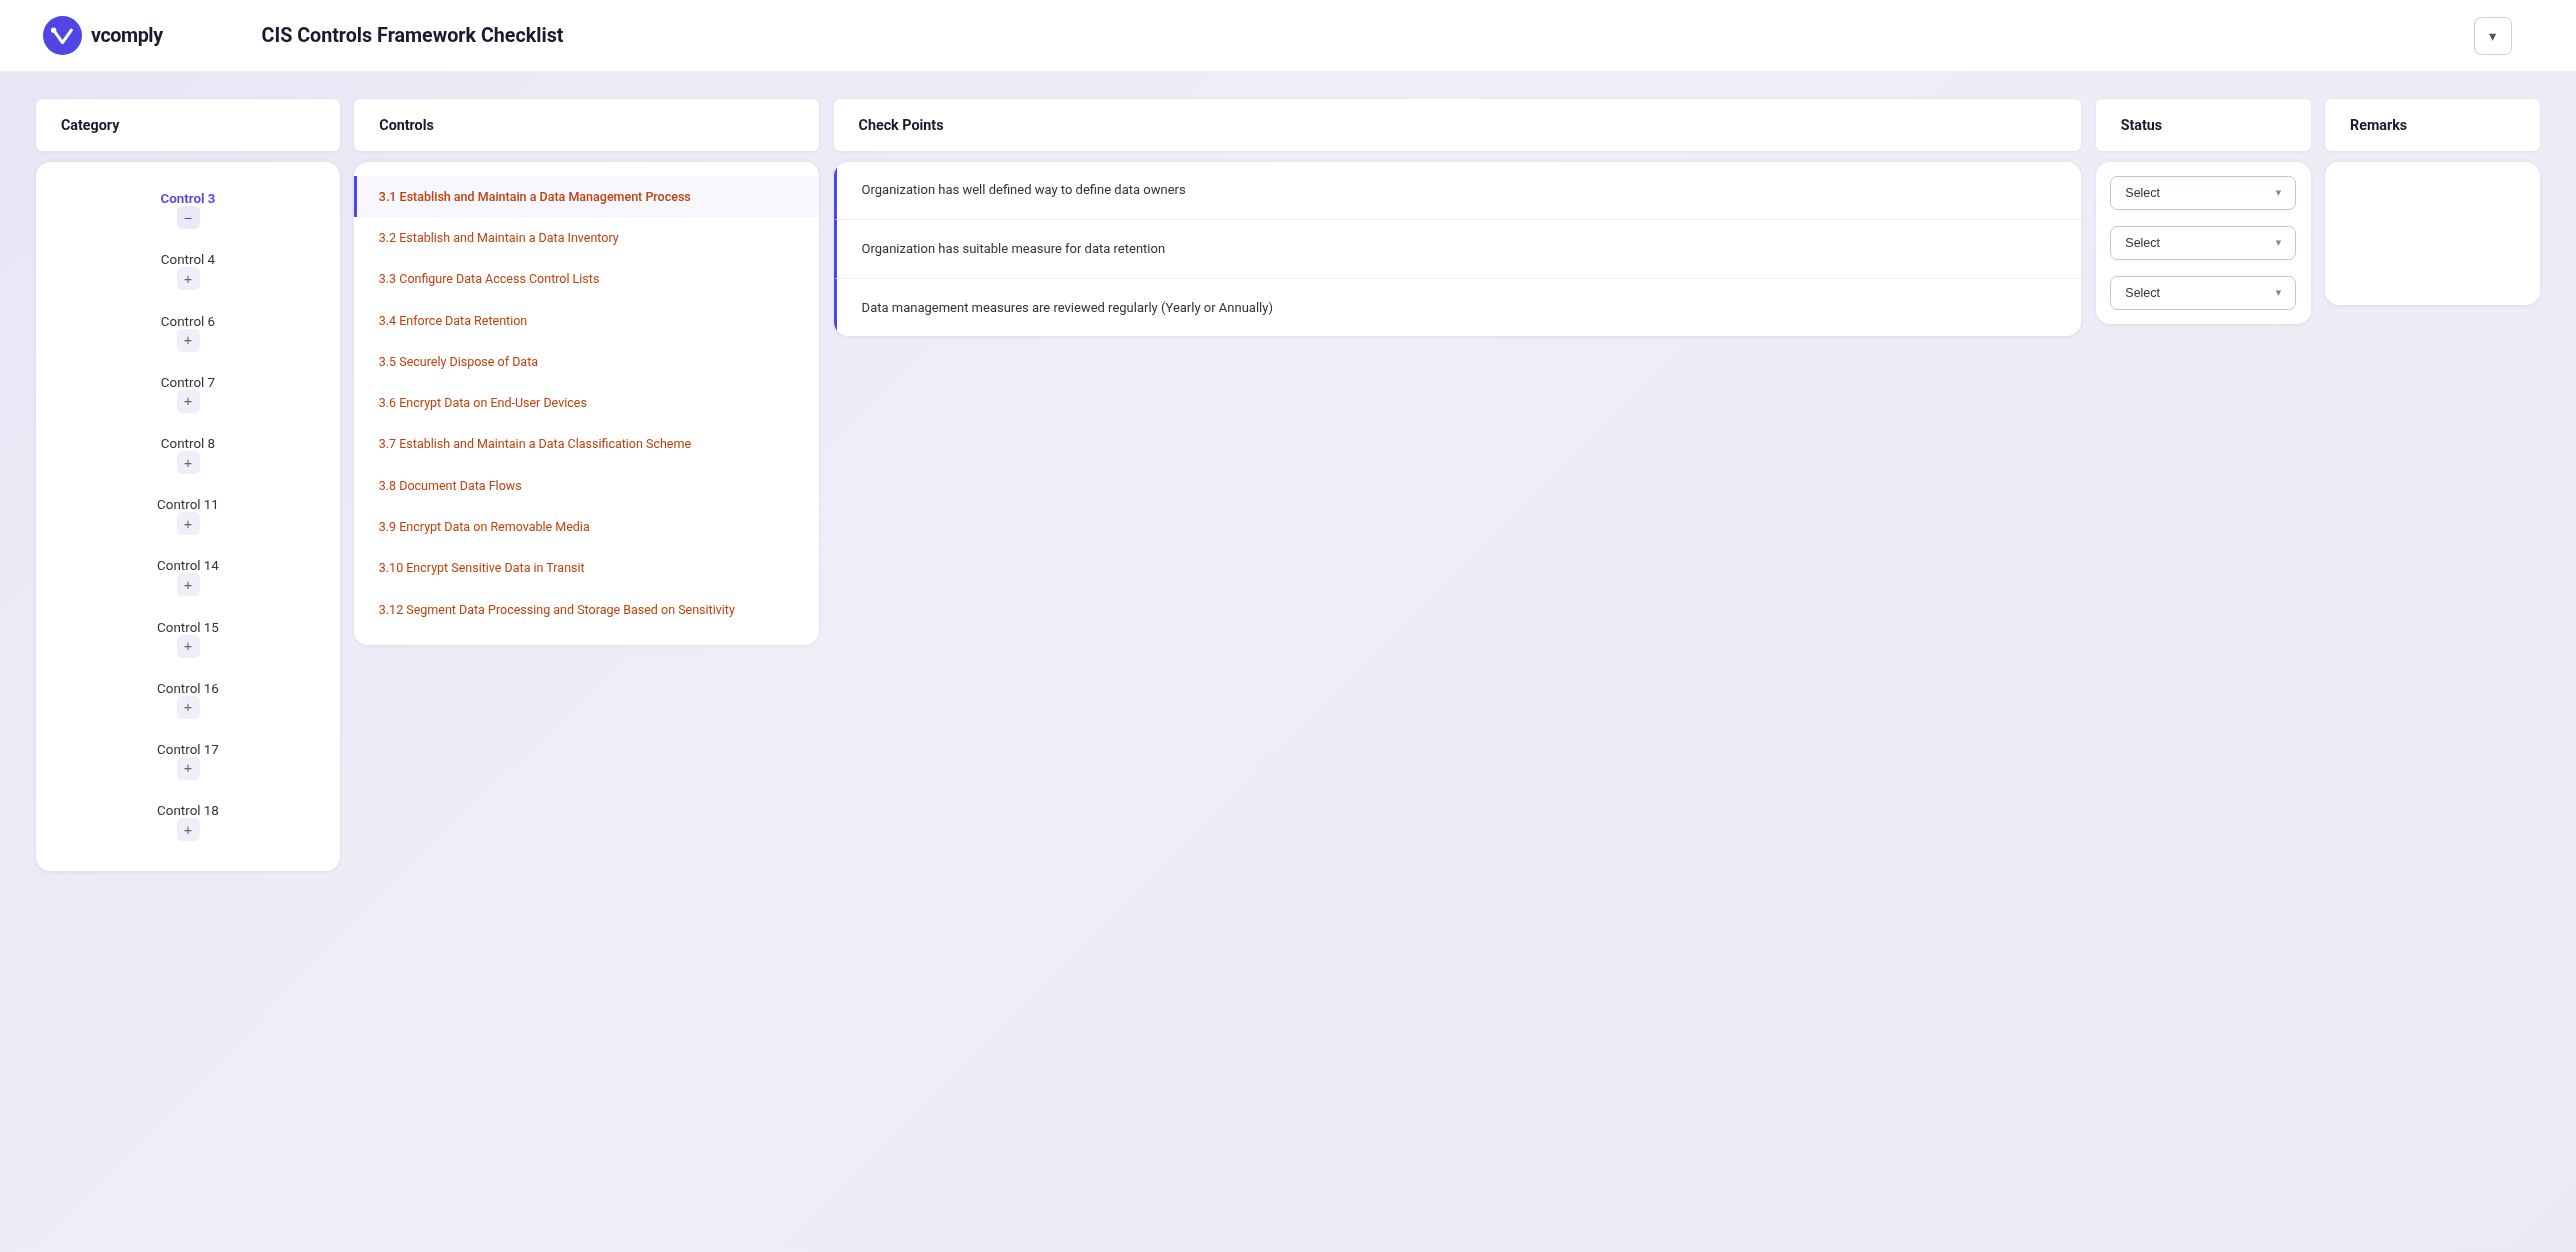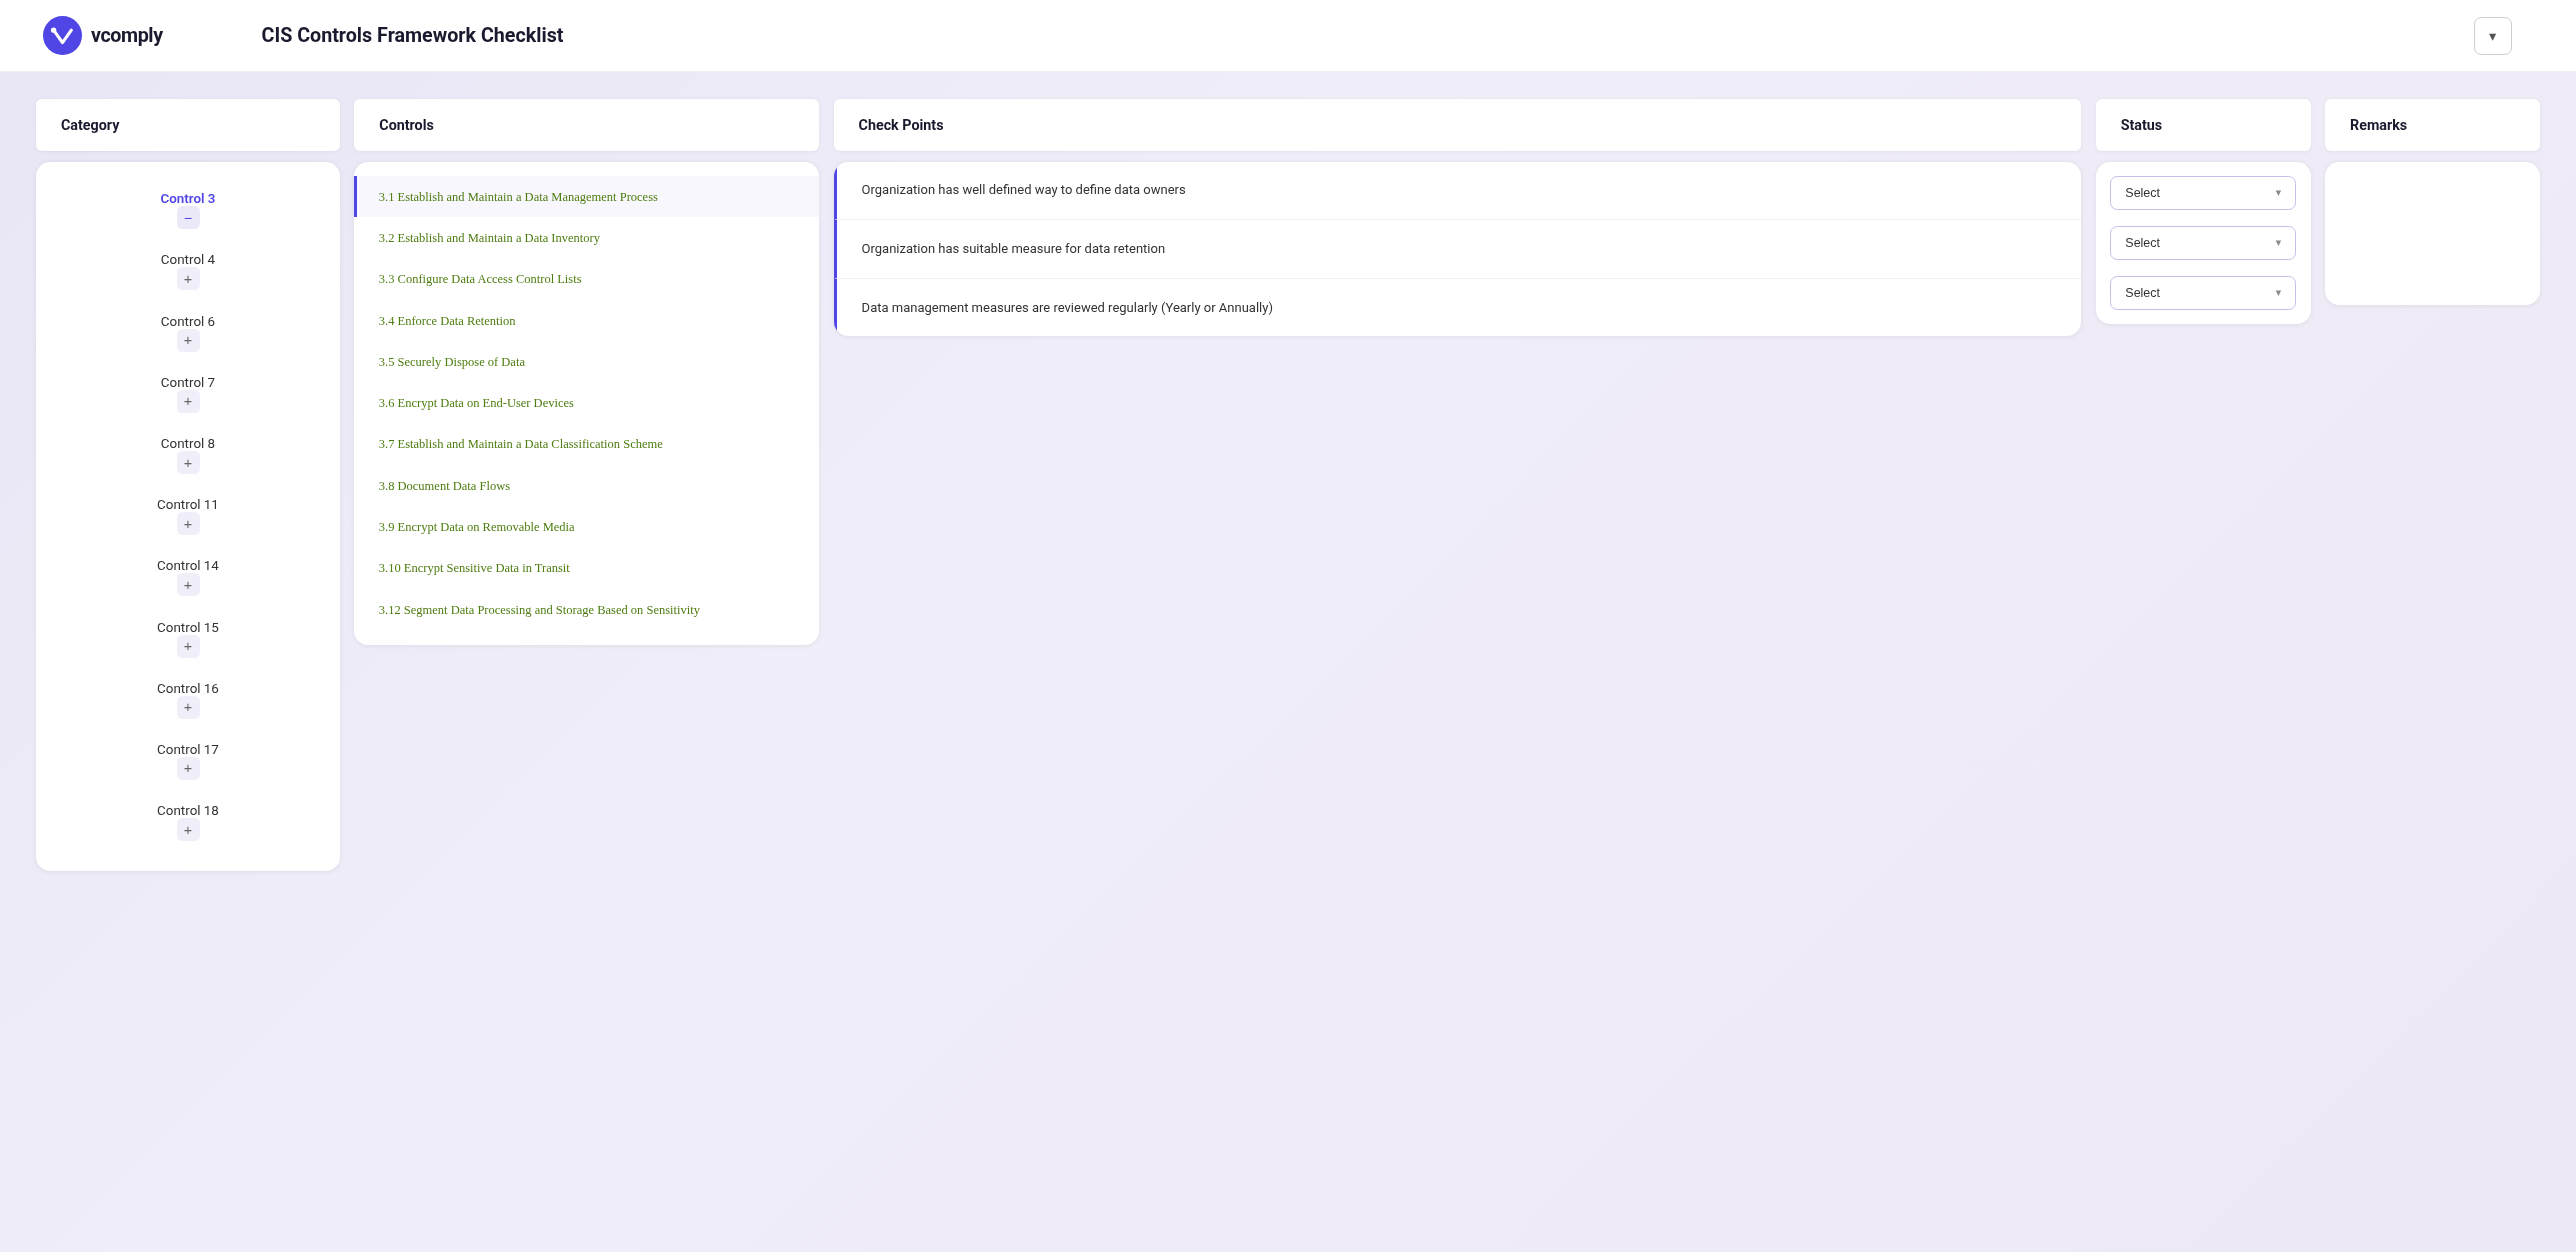--- a/index.html
+++ b/index.html
@@ -136,26 +136,25 @@
     
     .controls-panel {
       background: #fff;
       border-radius: 14.3px;
       padding: 14.3px 0;
       box-shadow: 0 0.9px 5.4px rgba(0,0,0,0.07);
     }
     .control-item {
       padding: 11.6px 21.5px;
       font-size: 12.5px;
-      color: #4d7c0f;
+      color: #c2410c;
       cursor: pointer;
       border-left: 3.6px solid transparent;
       line-height: 1.45;
       transition: background 0.15s;
-      font-family: Liberation Serif, serif;
     }
     .control-item.active {
       border-left: 3.6px solid #4f46e5;
       background: #f8f7fd;
       font-weight: 500;
     }
 
     
     .checkpoints-panel {
       background: #fff;

